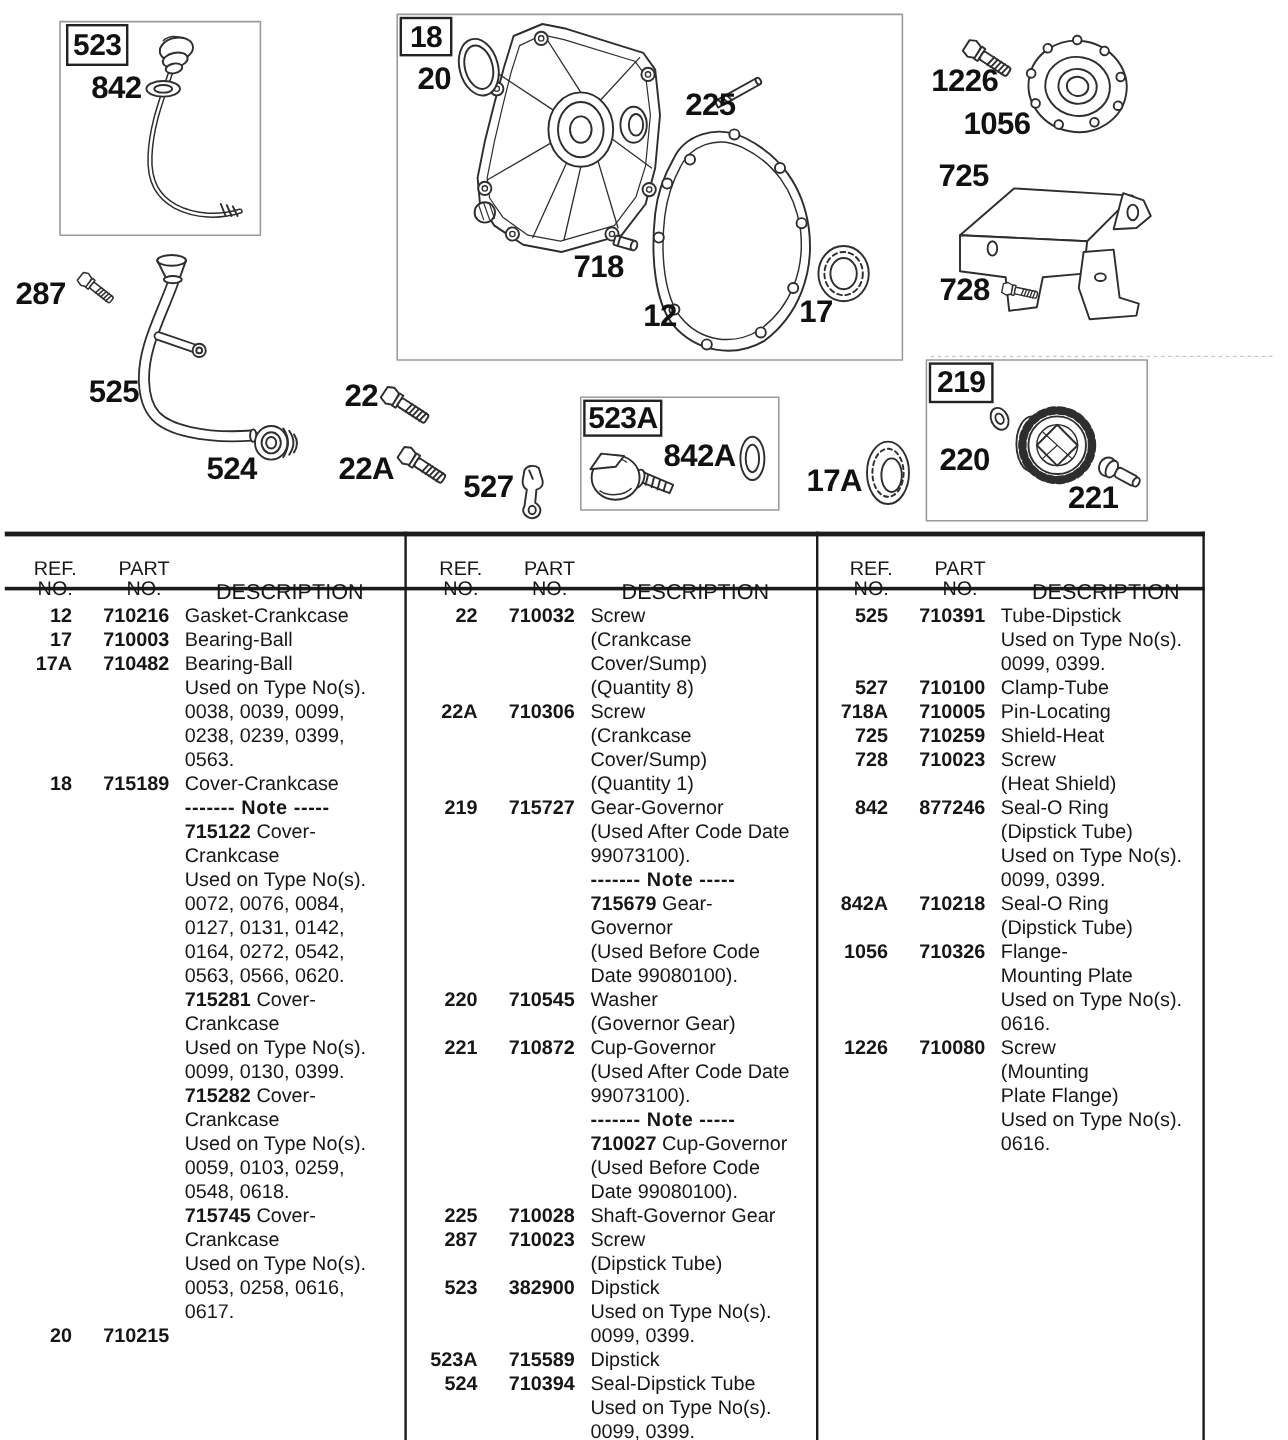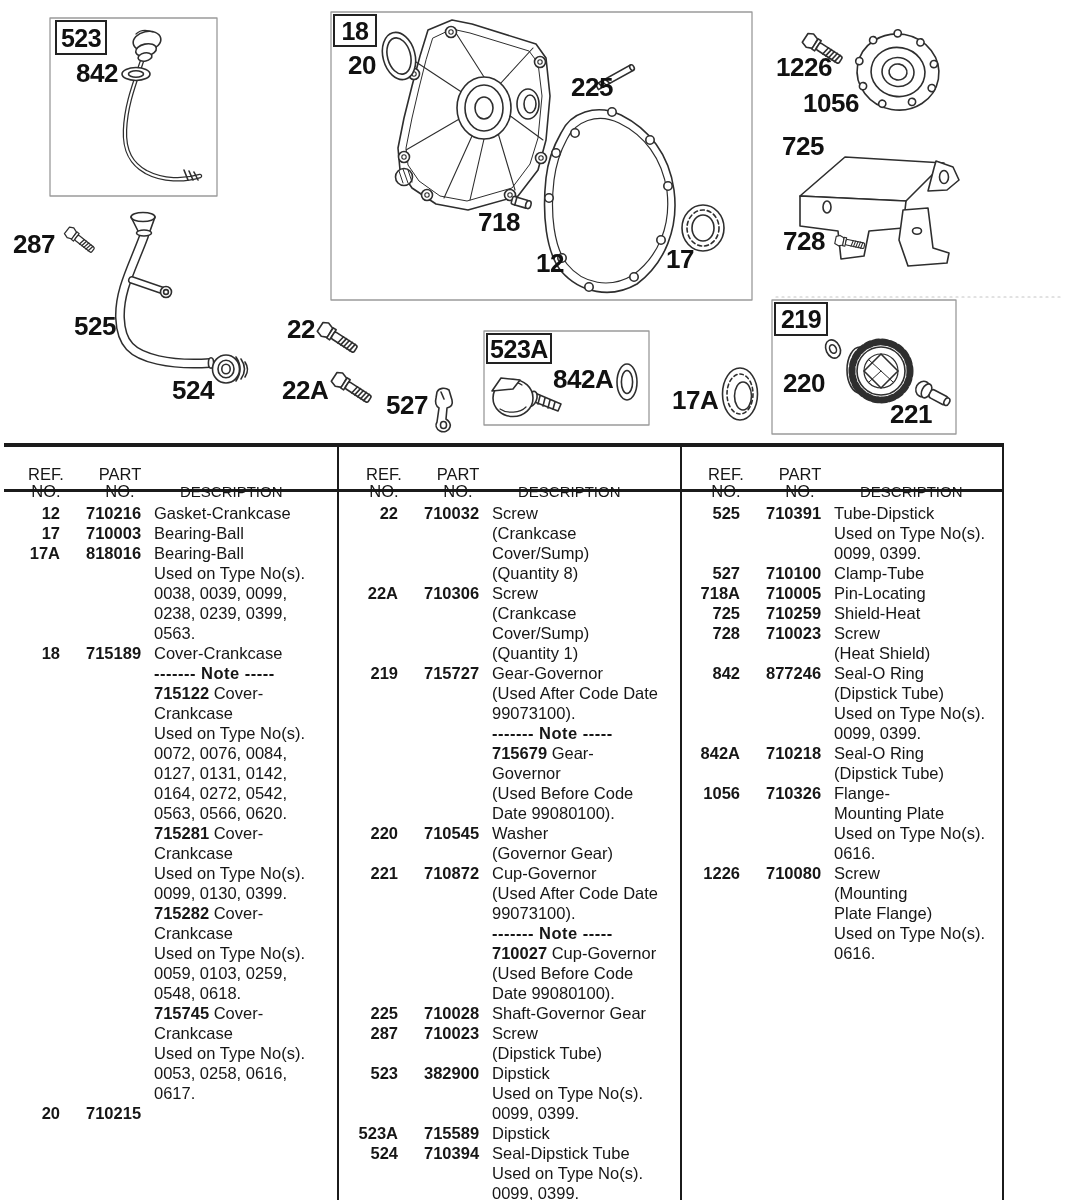--- a/index.html
+++ b/index.html
@@ -22,21 +22,21 @@
   #toprule{top:443px;height:4px;}
   #headrule{top:489px;height:3px;}
   .tcol{position:absolute;top:447px;bottom:0;}
   .thead{position:absolute;left:0;top:16px;height:56px;width:100%;}
   .h-ref,.h-part{
     position:absolute;top:3px;width:56px;text-align:center;
     font-size:16.5px;line-height:17px;
   }
   .h-ref{left:14px;} .h-part{left:88px;}
   .h-ref span,.h-part span{display:block;}
-  .h-desc{position:absolute;left:176px;top:20px;font-size:15px;}
+  .h-desc{position:absolute;left:176px;top:20px;font-size:18px;}
   .rows{position:absolute;top:56px;left:0;right:0;}
   .trow{display:grid;grid-template-columns:56px 26px 68px 1fr;align-items:start;
     font-size:16.5px;line-height:20px;}
   .ref{text-align:right;font-weight:bold;}
   .part{font-weight:bold;}
   .dline{min-height:20px;white-space:nowrap;}
   .dline.note{font-weight:bold;letter-spacing:0.5px;}
 </style>
 </head>
 <body>
@@ -325,21 +325,21 @@
         <div class="ref">17</div>
         <div class="gap"></div>
         <div class="part">710003</div>
         <div class="desc">
           <div class="dline">Bearing-Ball</div>
         </div>
       </div>
       <div class="trow">
         <div class="ref">17A</div>
         <div class="gap"></div>
-        <div class="part">818016</div>
+        <div class="part">710482</div>
         <div class="desc">
           <div class="dline">Bearing-Ball</div>
           <div class="dline">Used on Type No(s).</div>
           <div class="dline">0038, 0039, 0099,</div>
           <div class="dline">0238, 0239, 0399,</div>
           <div class="dline">0563.</div>
         </div>
       </div>
       <div class="trow">
         <div class="ref">18</div>

